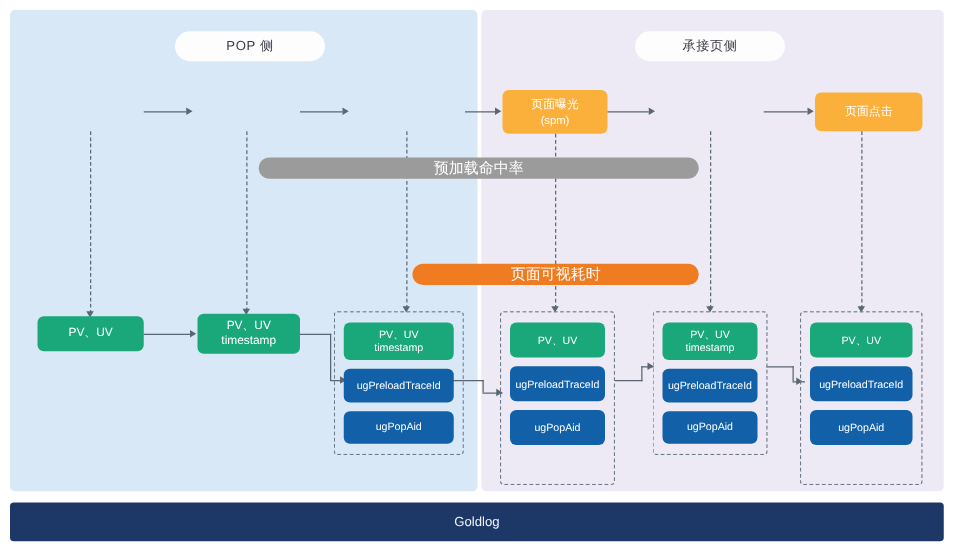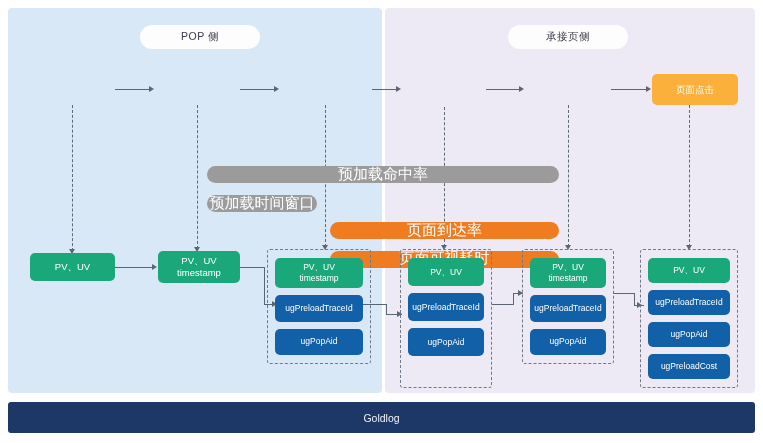--- a/index.html
+++ b/index.html
@@ -28,21 +28,21 @@
   #n1{left:30px;top:74px;width:85px;height:31px;}
   #n2{left:155px;top:74px;width:85px;height:31px;}
   #n3{left:280px;top:74px;width:92px;height:31px;}
   #n4{left:402px;top:72px;width:84px;height:35px;}
   #n5{left:525px;top:74px;width:86px;height:31px;}
   #n6{left:652px;top:74px;width:86px;height:31px;}
 
   
   .bar{position:absolute;border-radius:9px;height:17px;
     display:flex;align-items:center;justify-content:center;
-    color:#ffffff;font-size:15px;margin-top:40px;}
+    color:#ffffff;font-size:12px;}
   .bar.grey{background:#9b9b9b;}
   .bar.orange{background:#f07c22;}
   #bar-hit{left:207px;top:126px;width:352px;}
   #bar-win{left:207px;top:155px;width:110px;}
   #bar-reach{left:330px;top:182px;width:229px;}
   #bar-visible{left:330px;top:211px;width:229px;align-items:flex-end;}
 
   
   .green{background:#1aa87b;border-radius:5px;color:#fff;
     display:flex;flex-direction:column;align-items:center;justify-content:center;
@@ -87,20 +87,24 @@
 <body>
 
 <div id="stage">
 
   <div class="panel" id="panel-pop"></div>
   <div class="panel" id="panel-land"></div>
 
   <div class="panel-title" id="title-pop">POP 侧</div>
   <div class="panel-title" id="title-land">承接页侧</div>
 
+  <div class="node" id="n4">
+    <span>页面曝光</span>
+    <span class="l2">(spm)</span>
+  </div>
   <div class="node" id="n6">
     <span>页面点击</span>
   </div>
 
   <div class="hline" style="left:115px;top:89px;width:34px;"></div>
   <div class="arrow-r" style="left:149px;top:86px;"></div>
   <div class="hline" style="left:240px;top:89px;width:34px;"></div>
   <div class="arrow-r" style="left:274px;top:86px;"></div>
   <div class="hline" style="left:372px;top:89px;width:24px;"></div>
   <div class="arrow-r" style="left:396px;top:86px;"></div>
@@ -123,26 +127,20 @@
 
   <div class="dash-v" style="left:568px;top:105px;height:142px;"></div>
   <div class="arrow-d" style="left:565px;top:245px;"></div>
 
   <div class="dash-v" style="left:689px;top:105px;height:142px;"></div>
   <div class="arrow-d" style="left:686px;top:245px;"></div>
 
   <div class="bar grey" id="bar-hit">
     <span>预加载命中率</span>
   </div>
-  <div class="bar grey" id="bar-win">
-    <span>预加载时间窗口</span>
-  </div>
-  <div class="bar orange" id="bar-reach">
-    <span>页面到达率</span>
-  </div>
   <div class="bar orange" id="bar-visible">
     <span>页面可视耗时</span>
   </div>
 
   <div class="green abs" id="g1">
     <span>PV、UV</span>
   </div>
   <div class="green abs" id="g2">
     <span>PV、UV</span>
     <span>timestamp</span>
@@ -212,22 +210,19 @@
   <div class="dgroup" id="dg4">
     <div class="chip green2">
       <span>PV、UV</span>
     </div>
     <div class="chip blue">
       <span>ugPreloadTraceId</span>
     </div>
     <div class="chip blue">
       <span>ugPopAid</span>
     </div>
-    <div class="chip blue">
-      <span>ugPreloadCost</span>
-    </div>
   </div>
 
   <div id="footer">
     <span>Goldlog</span>
   </div>
 
 </div>
 
 </body></html>

